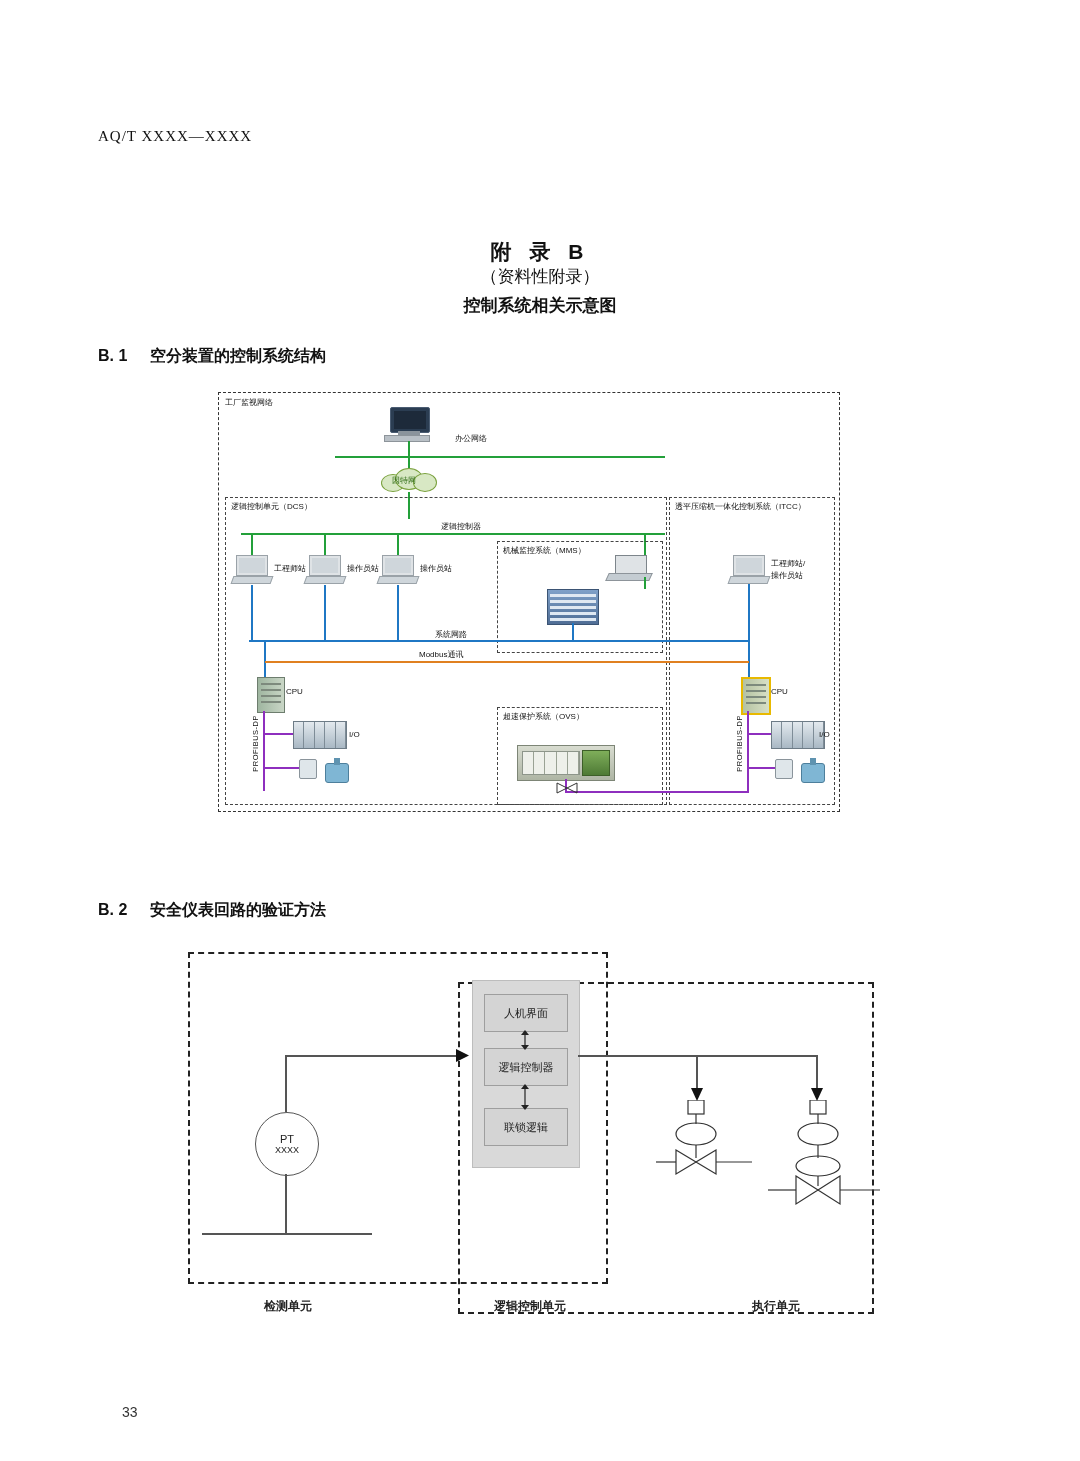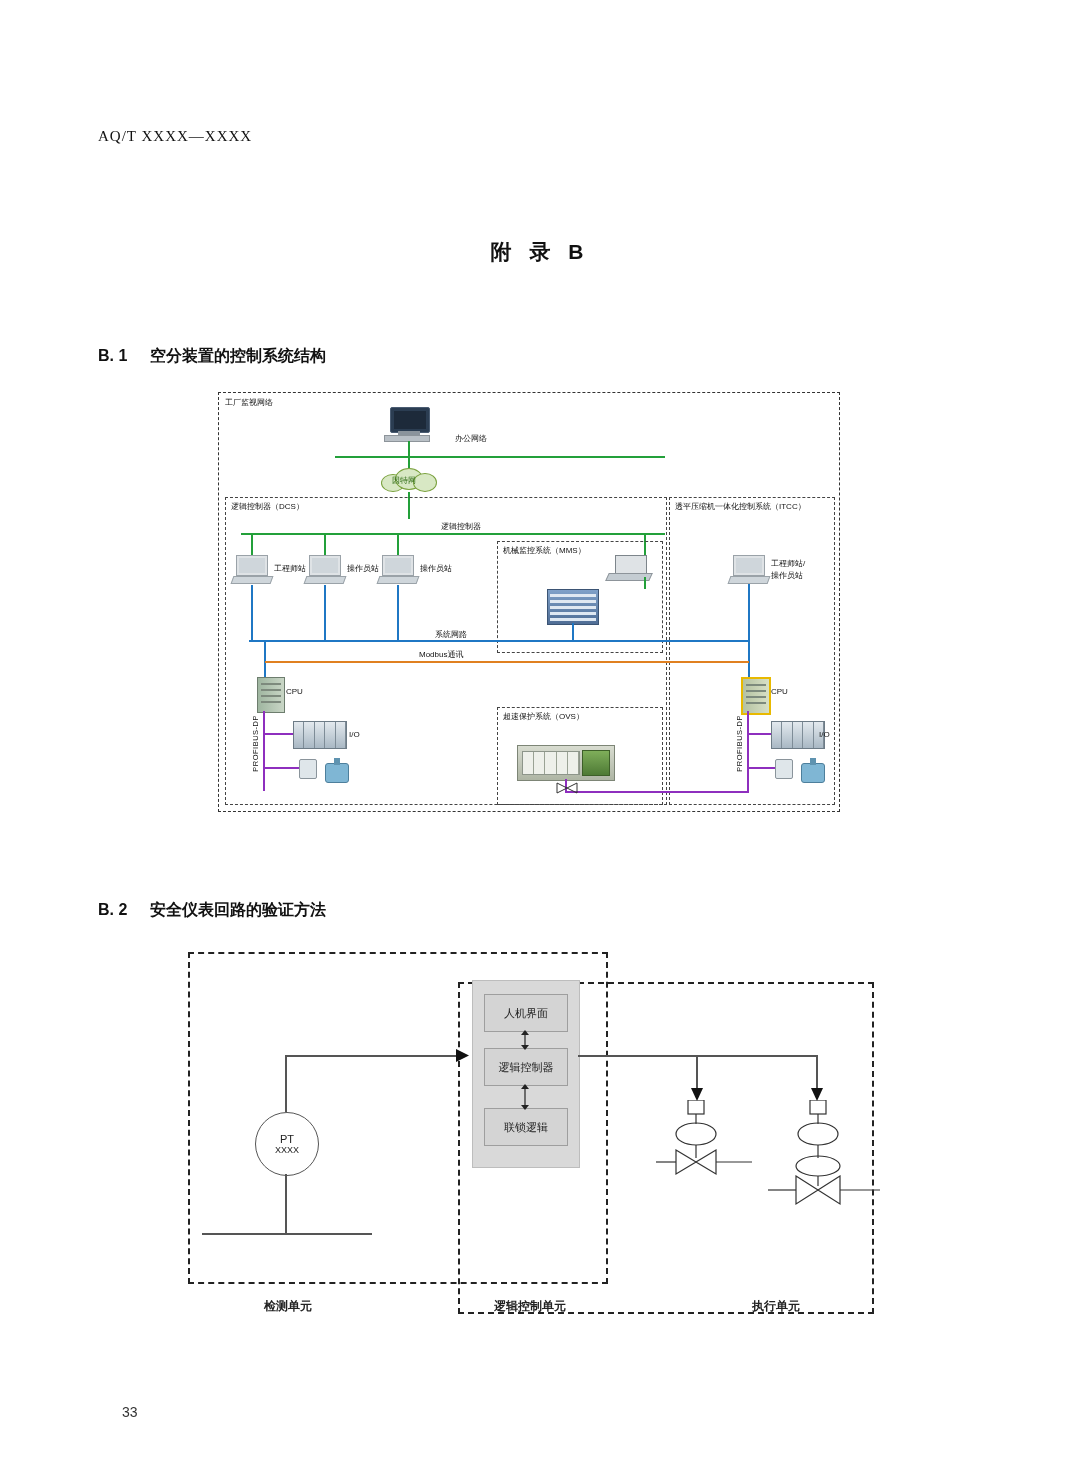--- a/index.html
+++ b/index.html
@@ -86,20 +86,22 @@
   .footlbl{position:absolute;font-size:12px;font-weight:bold;color:#222;text-align:center;}
 </style>
 </head>
 <body>
 
 <div class="page">
 
   <div class="hdr">AQ/T XXXX—XXXX</div>
 
   <div class="app-title">附 录 B</div>
+  <div class="app-sub">（资料性附录）</div>
+  <div class="app-sub2">控制系统相关示意图</div>
 
   <div class="sec" style="left:98px;top:346px;">
     <span class="num">B. 1</span><span>空分装置的控制系统结构</span>
   </div>
 
   <div class="figA">
 
     <div class="lbl" style="left:6px;top:4px;">工厂监视网络</div>
 
     <div class="monitor" style="left:165px;top:14px;">
@@ -115,21 +117,21 @@
 
     <div class="cloud" style="left:162px;top:73px;">
       <div class="c" style="left:0;top:8px;width:22px;height:16px;"></div>
       <div class="c" style="left:14px;top:2px;width:26px;height:20px;"></div>
       <div class="c" style="left:32px;top:7px;width:22px;height:17px;"></div>
       <div class="lbl" style="left:11px;top:9px;color:#2d6a12;">因特网</div>
     </div>
     <div class="gline" style="left:189px;top:99px;width:1.5px;height:27px;"></div>
 
     <div class="box-dash" style="left:6px;top:104px;width:440px;height:306px;"></div>
-    <div class="lbl" style="left:12px;top:108px;">逻辑控制器（DCS）</div>
+    <div class="lbl" style="left:12px;top:108px;">逻辑控制单元（DCS）</div>
 
     <div class="box-dash" style="left:450px;top:104px;width:164px;height:306px;"></div>
     <div class="lbl" style="left:456px;top:108px;">透平压缩机一体化控制系统（ITCC）</div>
 
     <div class="gline" style="left:22px;top:140px;width:424px;height:1.5px;"></div>
     <div class="lbl" style="left:222px;top:128px;">逻辑控制器</div>
 
     <div class="gline" style="left:32px;top:140px;width:1.5px;height:22px;"></div>
     <div class="gline" style="left:105px;top:140px;width:1.5px;height:22px;"></div>
     <div class="gline" style="left:178px;top:140px;width:1.5px;height:22px;"></div>

